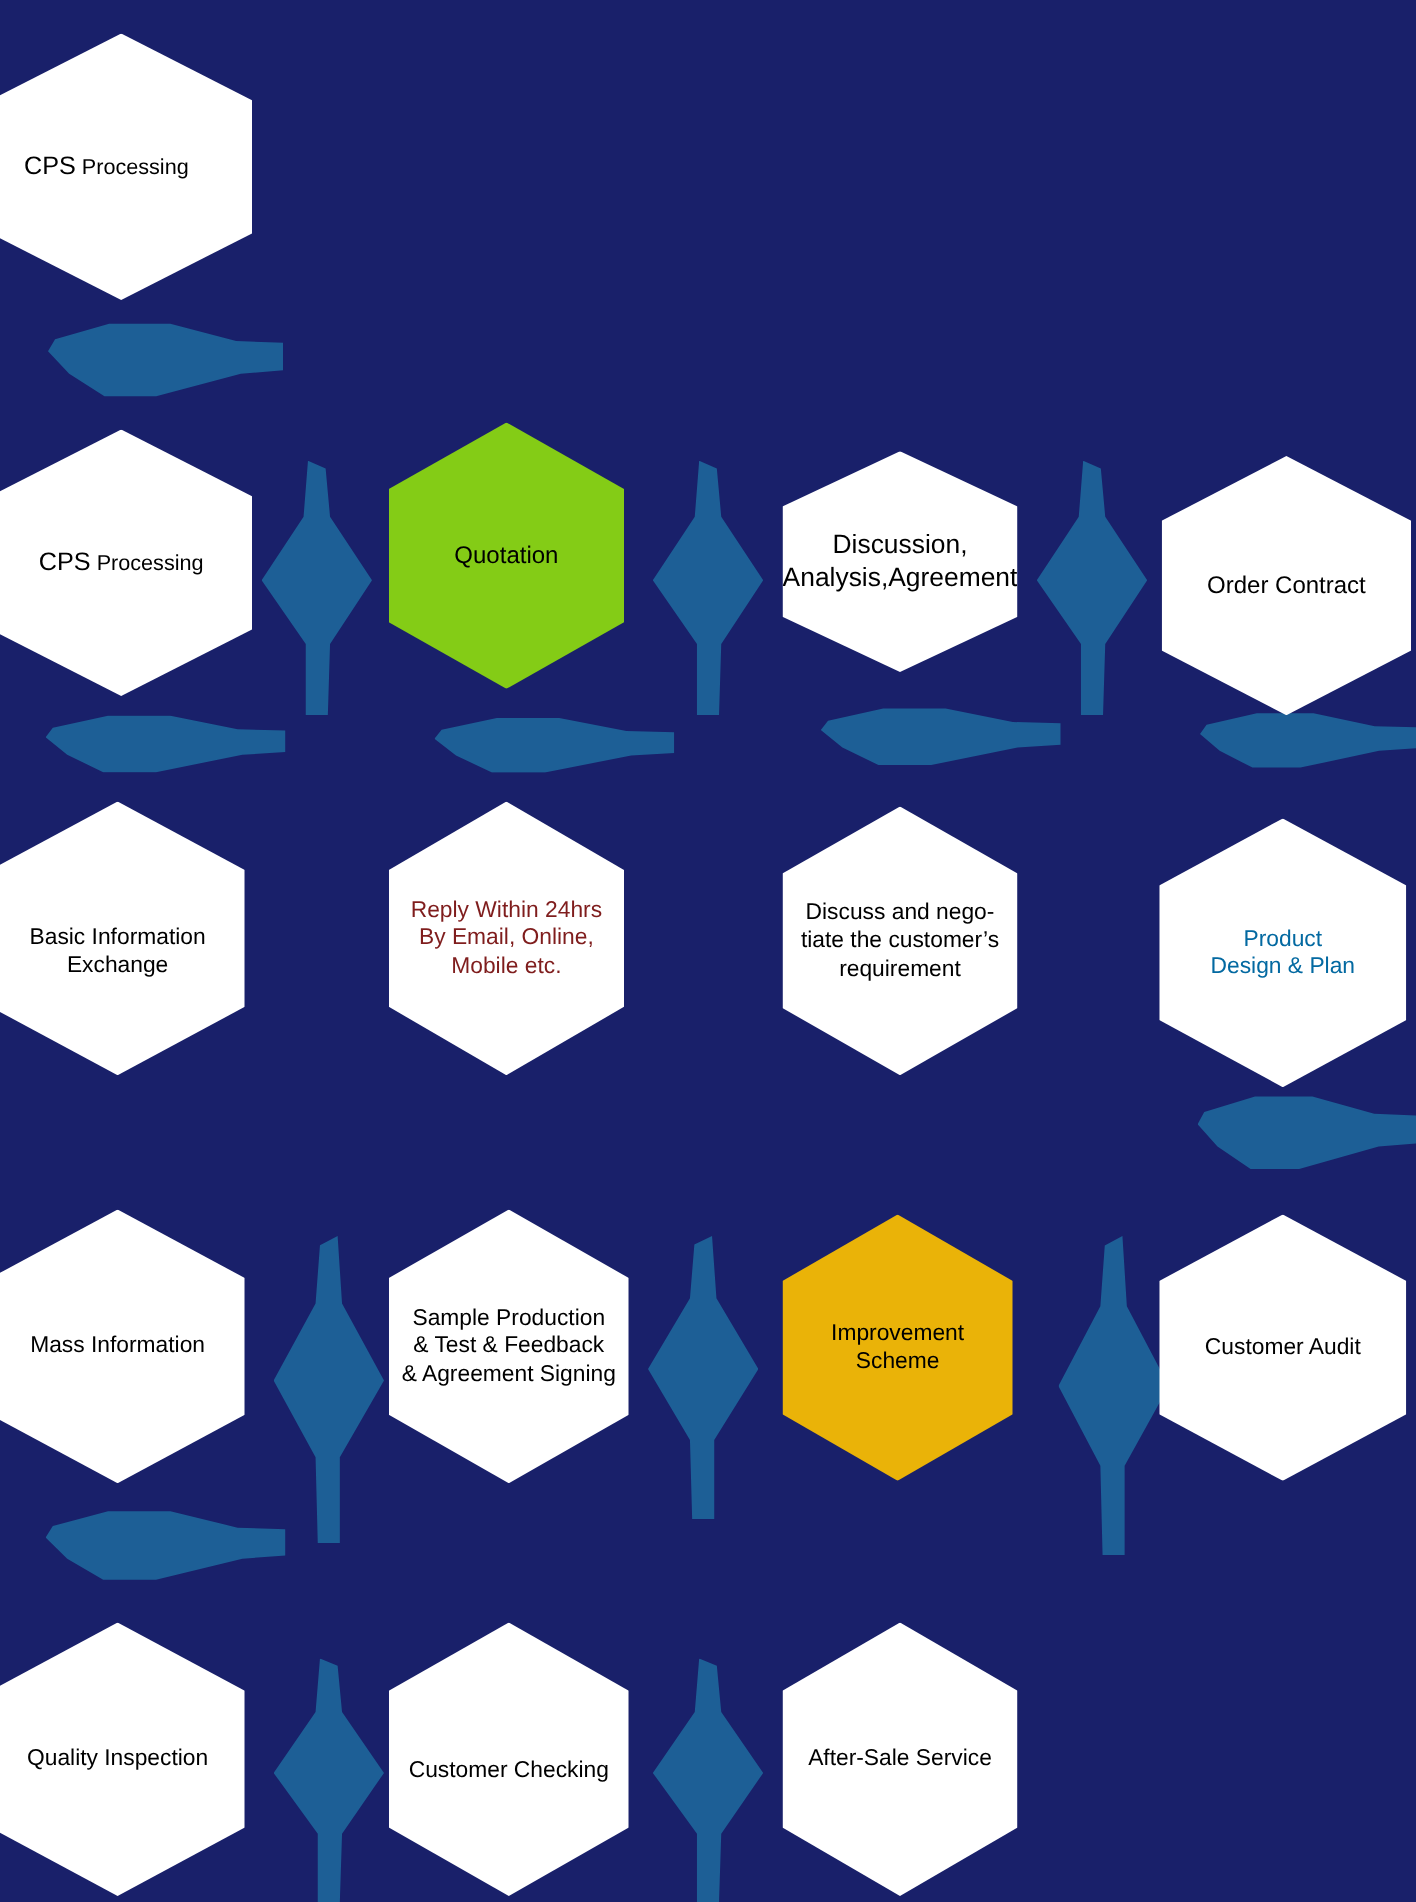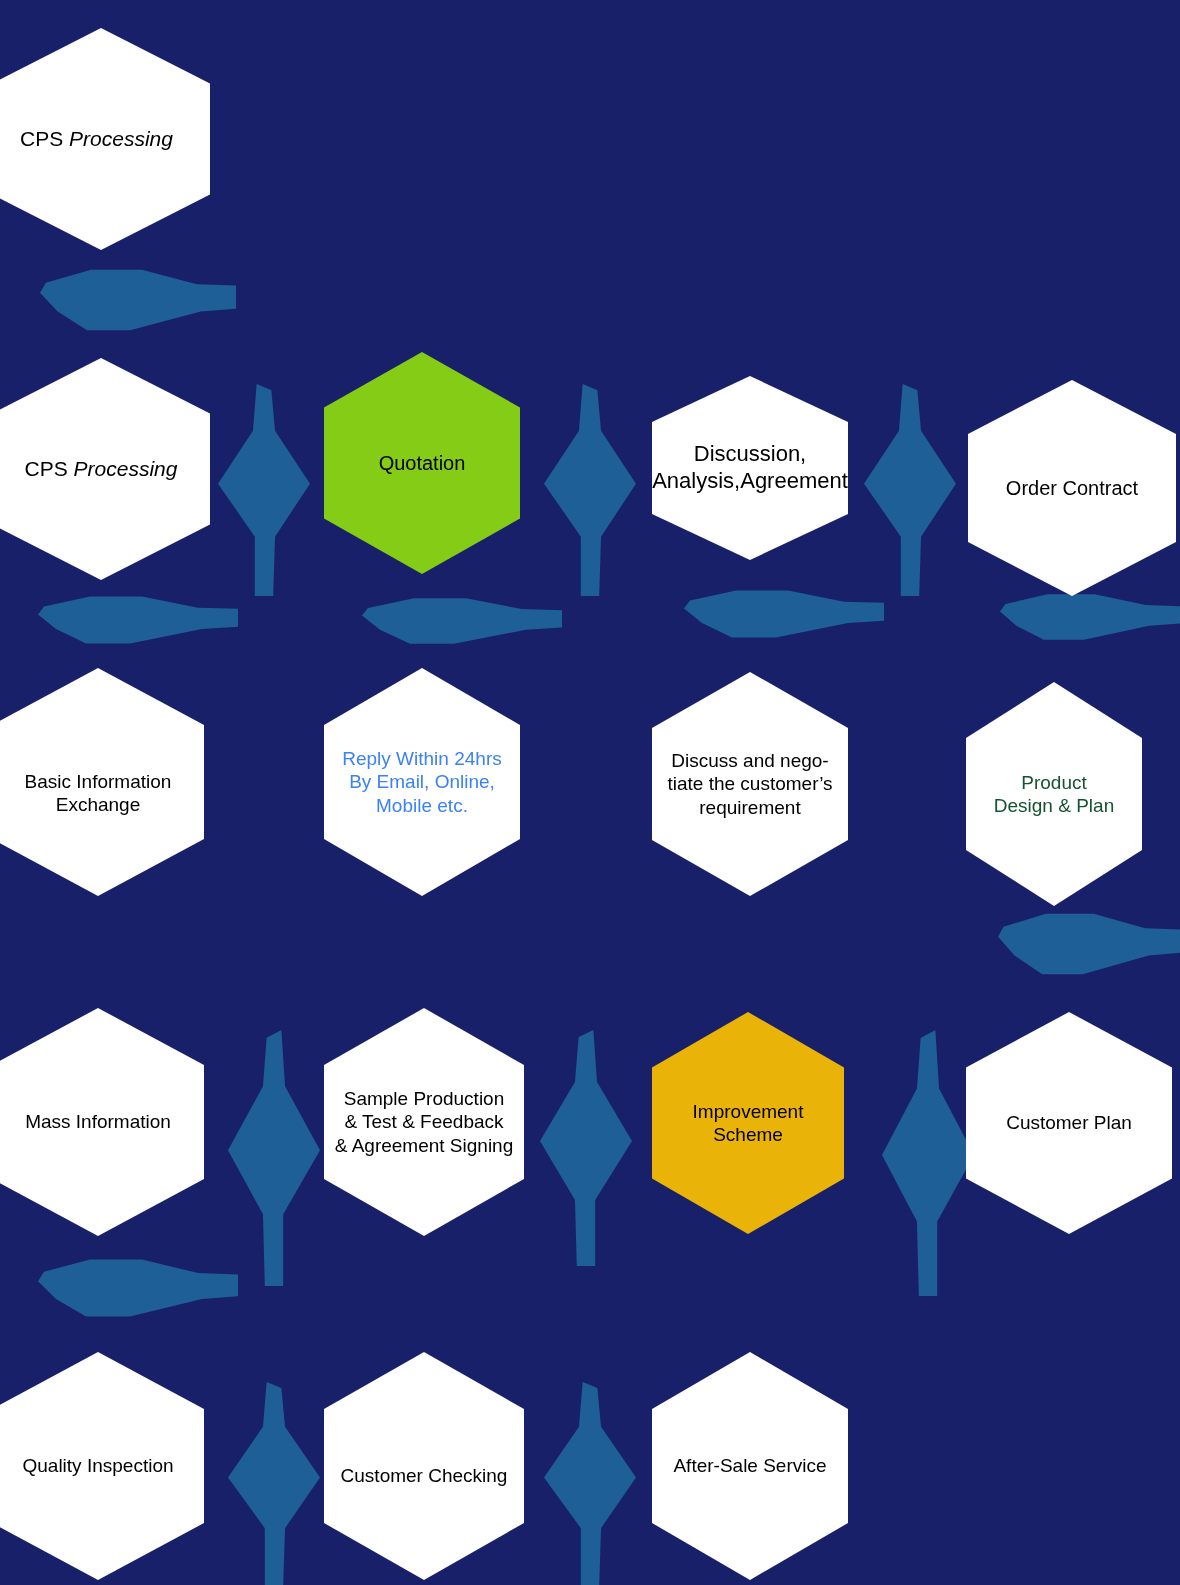--- a/index.html
+++ b/index.html
@@ -35,21 +35,21 @@
   .hex .label {
     display: block;
     line-height: 1.22;
     white-space: pre-line;
     padding: 0 6px;
   }
   .cps-label {
     font-size: 0;
   }
   .cps-label .big { font-size: 21px; }
-  .cps-label .small { font-size: 21px; font-style: italic; }
+  .cps-label .small { font-size: 18px; }
 
   .arrow {
     position: absolute;
     background: #1d5f96;
   }
   
   .arrow-h {
     -webkit-clip-path: polygon(42% 0%, 58% 3%, 62% 22%, 100% 47%, 62% 72%, 60% 100%, 40% 100%, 40% 72%, 0% 47%, 38% 22%);
     clip-path: polygon(42% 0%, 58% 3%, 62% 22%, 100% 47%, 62% 72%, 60% 100%, 40% 100%, 40% 72%, 0% 47%, 38% 22%);
   }
@@ -91,48 +91,48 @@
       <span class="label" style="font-size: 22px;">Discussion,
 Analysis,Agreement</span>
     </div>
     <div class="hex" style="left: 968px; top: 380px; width: 208px; height: 216px; background: rgb(255, 255, 255); color: rgb(0, 0, 0);">
       <span class="label" style="font-size: 20px;">Order Contract</span>
     </div>
     <div class="hex" style="left: -8px; top: 668px; width: 212px; height: 228px; background: rgb(255, 255, 255); color: rgb(0, 0, 0);">
       <span class="label" style="font-size: 19px; margin-top: 22px;">Basic Information
 Exchange</span>
     </div>
-    <div class="hex" style="left: 324px; top: 668px; width: 196px; height: 228px; background: rgb(255, 255, 255); color: #3b82f6;">
+    <div class="hex" style="left: 324px; top: 668px; width: 196px; height: 228px; background: rgb(255, 255, 255); color: #7f1d1d;">
       <span class="label" style="font-size: 19px;">Reply Within 24hrs
 By Email, Online,
 Mobile etc.</span>
     </div>
     <div class="hex" style="left: 652px; top: 672px; width: 196px; height: 224px; background: rgb(255, 255, 255); color: rgb(0, 0, 0);">
       <span class="label" style="font-size: 19px;">Discuss and nego-
 tiate the customer’s
 requirement</span>
     </div>
-    <div class="hex" style="left: 966px; top: 682px; width: 176px; height: 224px; background: rgb(255, 255, 255); color: #14532d;">
+    <div class="hex" style="left: 966px; top: 682px; width: 206px; height: 224px; background: rgb(255, 255, 255); color: #0369a1;">
       <span class="label" style="font-size: 19px;">Product
 Design &amp; Plan</span>
     </div>
     <div class="hex" style="left: -8px; top: 1008px; width: 212px; height: 228px; background: rgb(255, 255, 255); color: rgb(0, 0, 0);">
       <span class="label" style="font-size: 19px;">Mass Information</span>
     </div>
     <div class="hex" style="left: 324px; top: 1008px; width: 200px; height: 228px; background: rgb(255, 255, 255); color: rgb(0, 0, 0);">
       <span class="label" style="font-size: 19px;">Sample Production
 &amp; Test &amp; Feedback
 &amp; Agreement Signing</span>
     </div>
     <div class="hex" style="left: 652px; top: 1012px; width: 192px; height: 222px; background: #eab308; color: rgb(0, 0, 0);">
       <span class="label" style="font-size: 19px;">Improvement
 Scheme</span>
     </div>
     <div class="hex" style="left: 966px; top: 1012px; width: 206px; height: 222px; background: rgb(255, 255, 255); color: rgb(0, 0, 0);">
-      <span class="label" style="font-size: 19px;">Customer Plan</span>
+      <span class="label" style="font-size: 19px;">Customer Audit</span>
     </div>
     <div class="hex" style="left: -8px; top: 1352px; width: 212px; height: 228px; background: rgb(255, 255, 255); color: rgb(0, 0, 0);">
       <span class="label" style="font-size: 19px;">Quality Inspection</span>
     </div>
     <div class="hex" style="left: 324px; top: 1352px; width: 200px; height: 228px; background: rgb(255, 255, 255); color: rgb(0, 0, 0);">
       <span class="label" style="font-size: 19px; margin-top: 20px;">Customer Checking</span>
     </div>
     <div class="hex" style="left: 652px; top: 1352px; width: 196px; height: 228px; background: rgb(255, 255, 255); color: rgb(0, 0, 0);">
       <span class="label" style="font-size: 19px;">After-Sale Service</span>
     </div>

